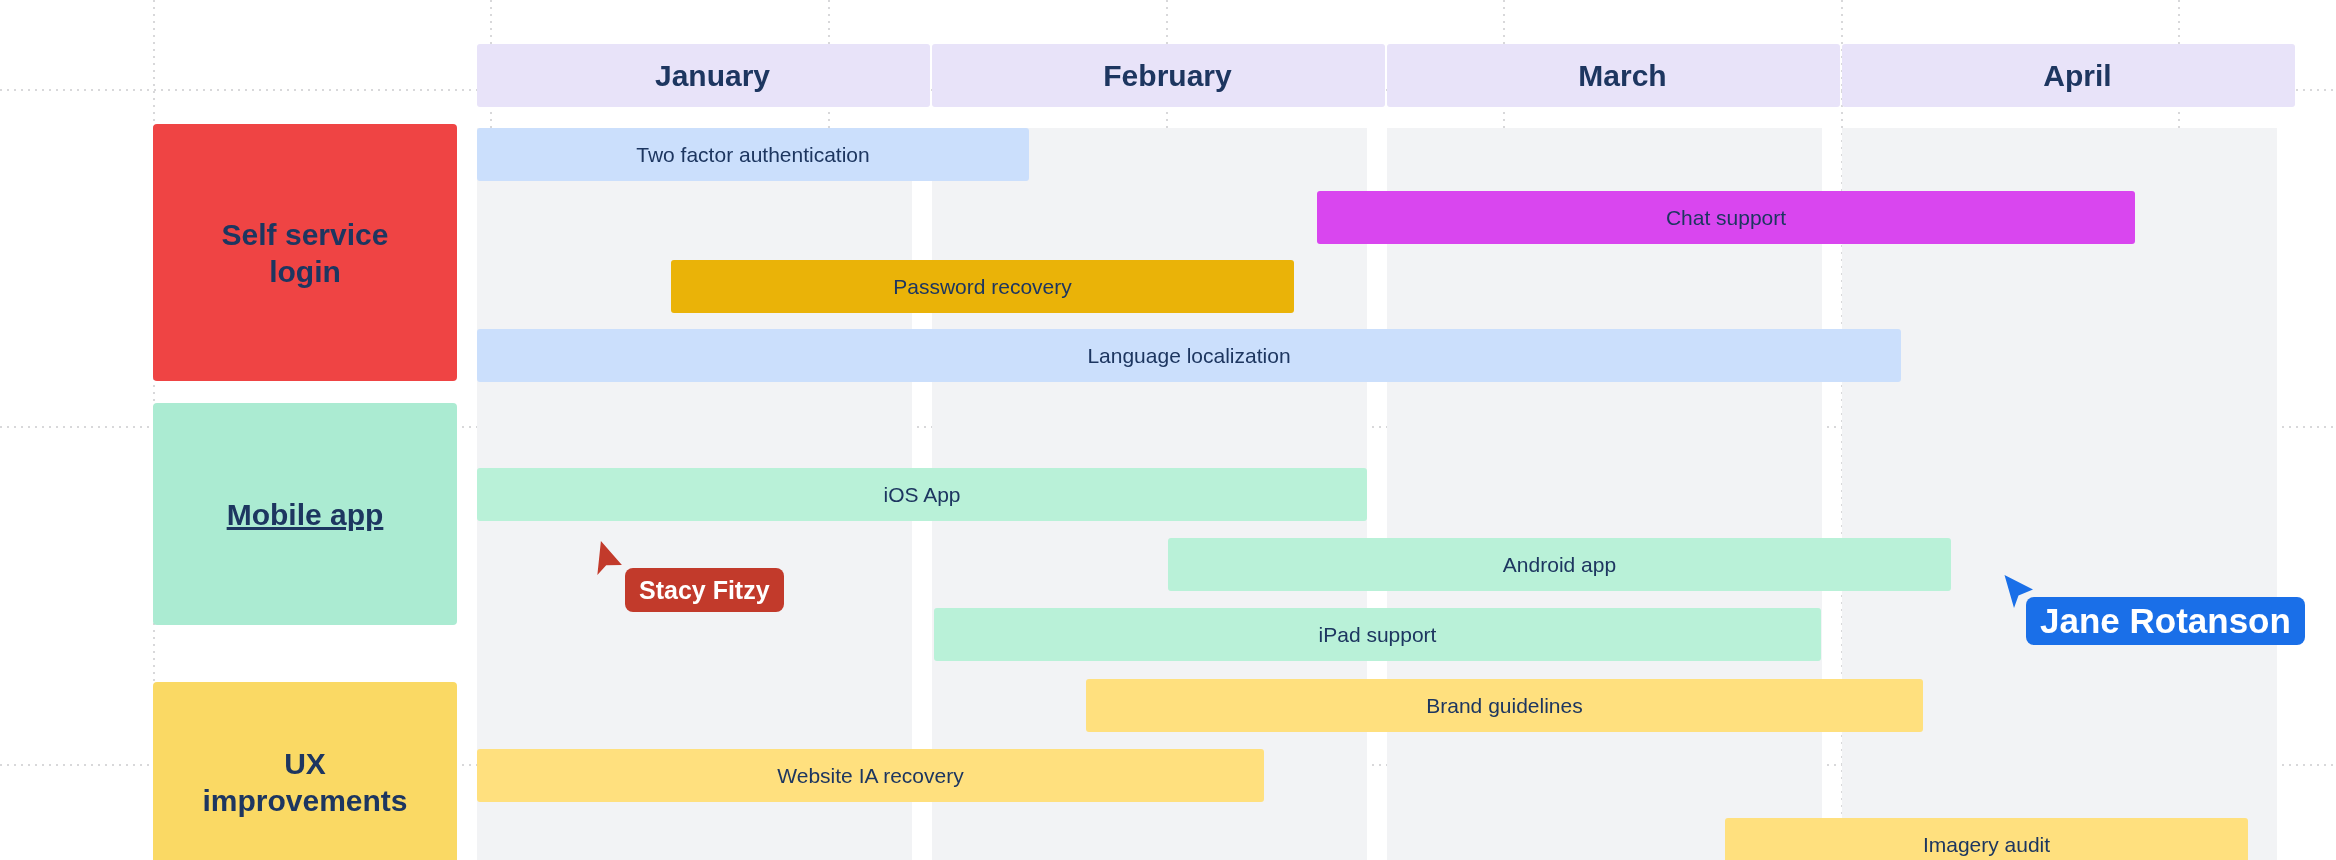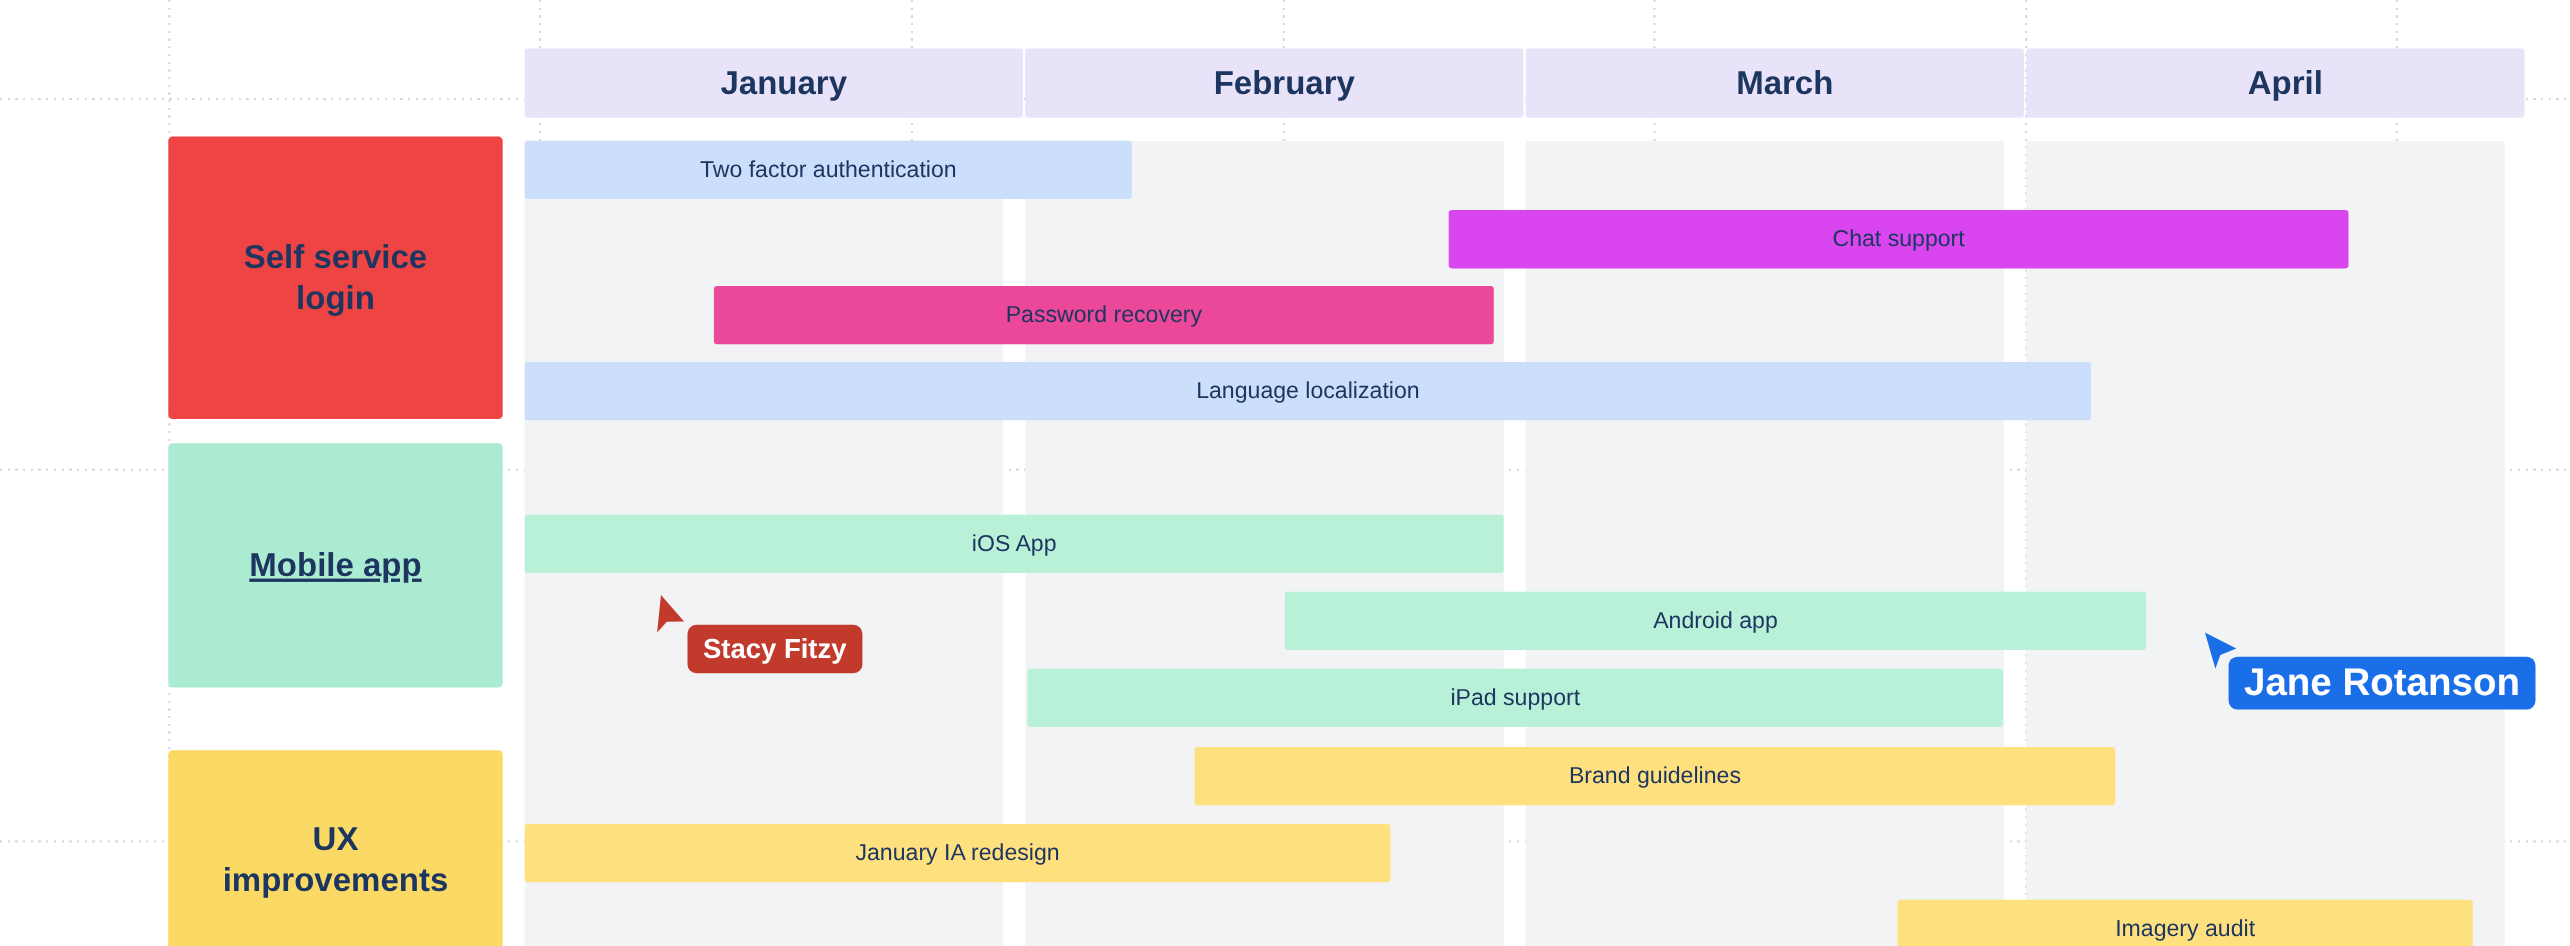--- a/index.html
+++ b/index.html
@@ -87,40 +87,40 @@
         <span>UX improvements</span>
       </div>
     </div>
   <div id="bar-layer">
       <div class="task-bar" style="left: 477px; top: 128px; width: 552px; height: 53px; background: rgb(203, 223, 252); color: rgb(29, 54, 96);">
         <span>Two factor authentication</span>
       </div>
       <div class="task-bar" style="left: 1317px; top: 191px; width: 818px; height: 53px; background: #d946ef; color: rgb(29, 54, 96);">
         <span>Chat support</span>
       </div>
-      <div class="task-bar" style="left: 649px; top: 260px; width: 709px; height: 53px; background: #ec4899; color: rgb(29, 54, 96);">
+      <div class="task-bar" style="left: 671px; top: 260px; width: 623px; height: 53px; background: #eab308; color: rgb(29, 54, 96);">
         <span>Password recovery</span>
       </div>
       <div class="task-bar" style="left: 477px; top: 329px; width: 1424px; height: 53px; background: rgb(203, 223, 252); color: rgb(29, 54, 96);">
         <span>Language localization</span>
       </div>
       <div class="task-bar" style="left: 477px; top: 468px; width: 890px; height: 53px; background: rgb(185, 241, 216); color: rgb(29, 54, 96);">
         <span>iOS App</span>
       </div>
       <div class="task-bar" style="left: 1168px; top: 538px; width: 783px; height: 53px; background: rgb(185, 241, 216); color: rgb(29, 54, 96);">
         <span>Android app</span>
       </div>
       <div class="task-bar" style="left: 934px; top: 608px; width: 887px; height: 53px; background: rgb(185, 241, 216); color: rgb(29, 54, 96);">
         <span>iPad support</span>
       </div>
       <div class="task-bar" style="left: 1086px; top: 679px; width: 837px; height: 53px; background: rgb(255, 224, 126); color: rgb(29, 54, 96);">
         <span>Brand guidelines</span>
       </div>
       <div class="task-bar" style="left: 477px; top: 749px; width: 787px; height: 53px; background: rgb(255, 224, 126); color: rgb(29, 54, 96);">
-        <span>January IA redesign</span>
+        <span>Website IA recovery</span>
       </div>
       <div class="task-bar" style="left: 1725px; top: 818px; width: 523px; height: 53px; background: rgb(255, 224, 126); color: rgb(29, 54, 96);">
         <span>Imagery audit</span>
       </div>
     </div>
   <div id="cursor-layer">
       <div class="cursor" style="left: 598px; top: 540px; transform: rotate(22deg); transform-origin: 3px 2px;">
         <svg width="34" height="38" viewBox="0 0 34 38">
           <path d="M2.5 1 L12 34 L16.5 21.5 L31 15.5 Z" fill="#c23a2b"></path>
         </svg>

